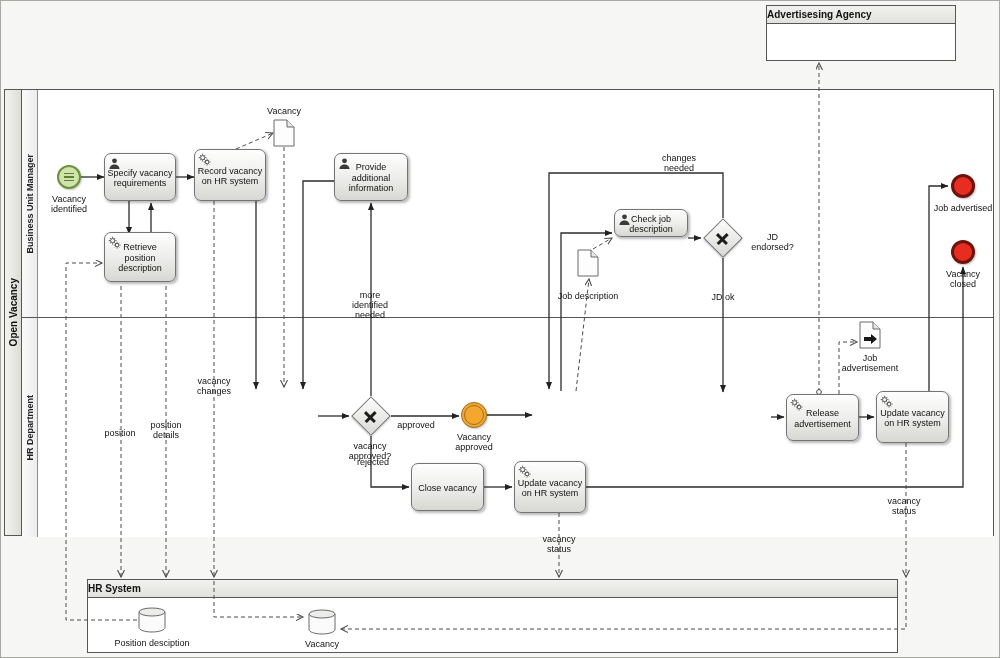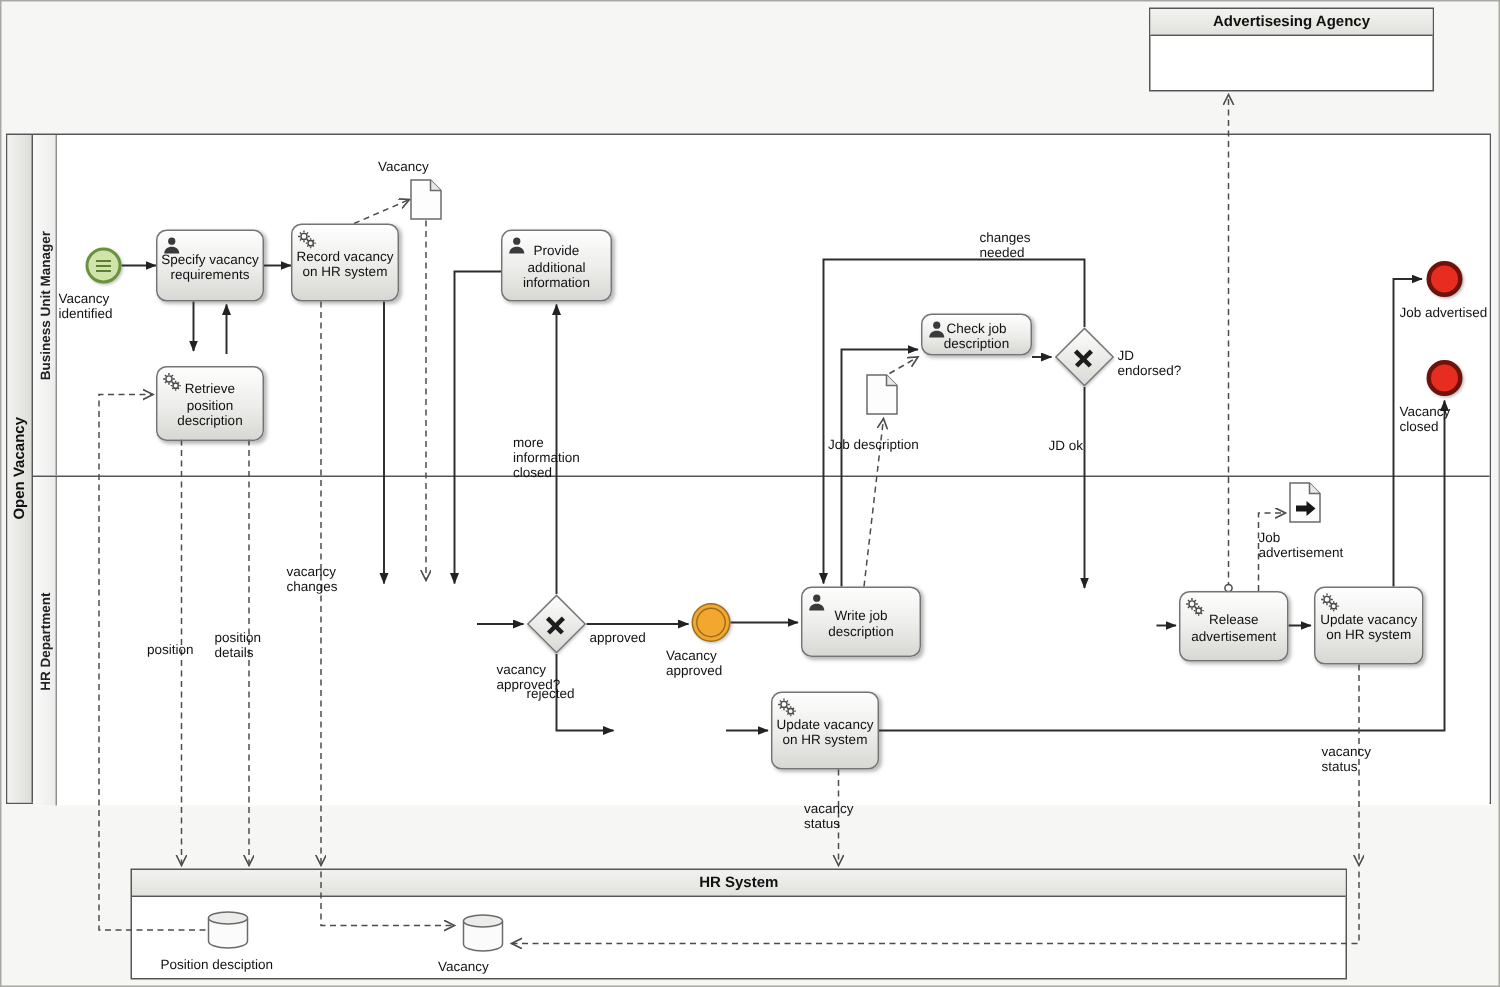--- a/index.html
+++ b/index.html
@@ -10,21 +10,21 @@
   
   .pool{position:absolute;background:#fff;border:1px solid #565656;z-index:0}
   .vtitle{position:absolute;left:0;top:0;bottom:0;width:17px;border-right:1px solid #565656;
           background:linear-gradient(to right,#f2f2f0,#dddDD8);display:flex;align-items:center;justify-content:center}
   .vtitle span{writing-mode:vertical-rl;transform:rotate(180deg);font-weight:bold;font-size:10px;white-space:nowrap;color:#111}
   .lane{position:absolute;left:17px;right:0;background:#fff}
   .lane.l2{border-top:1px solid #565656}
   .lane-band{position:absolute;left:0;top:0;bottom:0;width:16px;border-right:1px solid #8e8e8e;
              display:flex;align-items:center;justify-content:center;background:linear-gradient(to right,#fafafa,#ececea)}
   .lane-band span{writing-mode:vertical-rl;transform:rotate(180deg);font-size:9px;font-weight:bold;white-space:nowrap;color:#222}
-  .htitle{height:18px;line-height:17px;border-bottom:1px solid #565656;font-weight:bold;font-size:10px;text-align:center;
+  .htitle{height:18px;line-height:17px;border-bottom:1px solid #565656;font-weight:bold;font-size:10px;text-align:left;
           background:linear-gradient(#f2f2f0,#e1e1dd);color:#111}
 
   
   svg.wires{position:absolute;left:0;top:0;z-index:1}
   .seq{fill:none;stroke:#2c2c2c;stroke-width:1.3}
   .msg{fill:none;stroke:#4c4c4c;stroke-width:1;stroke-dasharray:4 3}
 
   
   .task{position:absolute;z-index:2;border:1px solid #747474;border-radius:7px;
         background:linear-gradient(to bottom,#fefefe 0%,#ececea 55%,#d7d7d3 100%);
@@ -42,21 +42,21 @@
   .event{position:absolute;z-index:2;border-radius:50%}
   .ev-start{width:24px;height:24px;border:2px solid #69923d;background:#cfe3ab;box-shadow:1px 1px 2px rgba(60,60,60,.3)}
   .start-lines{position:absolute;left:5px;top:6px;width:10px;height:9px;
                background:repeating-linear-gradient(to bottom,#5c7f34 0,#5c7f34 1.5px,transparent 1.5px,transparent 3.4px)}
   .ev-inter{width:26px;height:26px;border:1px solid #9c6f1e;background:#f3a72f;box-shadow:1px 1px 2px rgba(60,60,60,.3)}
   .ev-inter::after{content:"";position:absolute;inset:2px;border:1px solid #9c6f1e;border-radius:50%}
   .ev-end{width:24px;height:24px;background:#e62d20;border:3px solid #6d120c;box-shadow:1px 1px 2px rgba(60,60,60,.35)}
   .artifact{position:absolute;z-index:2}
 
   
-  .lbl{position:absolute;z-index:3;font-size:9px;line-height:10px;text-align:left;color:#131313}
+  .lbl{position:absolute;z-index:3;font-size:9px;line-height:10px;text-align:center;color:#131313}
 </style>
 </head>
 <body>
 
 <svg width="0" height="0" style="position:absolute">
   <defs>
     <symbol id="sym-user" viewBox="0 0 14 14">
       <circle cx="7" cy="4.1" r="2.6" fill="#3a3a3a"></circle>
       <path d="M1.6 13c0-3 2.4-4.9 5.4-4.9s5.4 1.9 5.4 4.9z" fill="#3a3a3a"></path>
     </symbol>
@@ -163,49 +163,46 @@
         <use href="#sym-user"></use>
       </svg>
     <span>Specify vacancy requirements</span>
   </div>
   <div class="task" style="left:193px;top:148px;width:72px;height:52px">
     <svg class="ticon">
         <use href="#sym-gears"></use>
       </svg>
     <span>Record vacancy on HR system</span>
   </div>
-  <div class="task" style="left:103px;top:243px;width:72px;height:50px">
+  <div class="task" style="left:103px;top:231px;width:72px;height:50px">
     <svg class="ticon">
         <use href="#sym-gears"></use>
       </svg>
     <span>Retrieve position description</span>
   </div>
   <div class="task" style="left:333px;top:152px;width:74px;height:48px">
     <svg class="ticon">
         <use href="#sym-user"></use>
       </svg>
     <span>Provide additional information</span>
   </div>
   <div class="task" style="left:613px;top:208px;width:74px;height:28px">
     <svg class="ticon">
         <use href="#sym-user"></use>
       </svg>
     <span>Check job description</span>
   </div>
+  <div class="task" style="left:410px;top:462px;width:73px;height:48px">
+    <span>Close vacancy</span>
+  </div>
   <div class="task" style="left:513px;top:460px;width:72px;height:52px">
     <svg class="ticon">
         <use href="#sym-gears"></use>
       </svg>
     <span>Update vacancy on HR system</span>
-  </div>
-  <div class="task" style="left:533px;top:390px;width:80px;height:47px">
-    <svg class="ticon">
-        <use href="#sym-user"></use>
-      </svg>
-    <span>Write job description</span>
   </div>
   <div class="task" style="left:785px;top:393px;width:73px;height:47px">
     <svg class="ticon">
         <use href="#sym-gears"></use>
       </svg>
     <span>Release advertisement</span>
   </div>
   <div class="task" style="left:875px;top:390px;width:73px;height:52px">
     <svg class="ticon">
         <use href="#sym-gears"></use>
@@ -257,21 +254,21 @@
     </svg>
   <div class="lbl" style="left:106px;top:637px;width:90px">Position desciption</div>
 
   <svg class="artifact" style="left:306px;top:608px" width="30" height="26">
       <use href="#sym-cyl"></use>
     </svg>
   <div class="lbl" style="left:291px;top:638px;width:60px">Vacancy</div>
 
   <div class="lbl" style="left:392px;top:419px;width:46px">approved</div>
   <div class="lbl" style="left:350px;top:456px;width:44px">rejected</div>
-  <div class="lbl" style="left:341px;top:289px;width:56px">more information closed</div>
+  <div class="lbl" style="left:341px;top:289px;width:56px">more identified needed</div>
   <div class="lbl" style="left:652px;top:152px;width:52px">changes needed</div>
   <div class="lbl" style="left:698px;top:291px;width:48px">JD ok</div>
   <div class="lbl" style="left:190px;top:375px;width:46px">vacancy changes</div>
   <div class="lbl" style="left:97px;top:427px;width:44px">position</div>
   <div class="lbl" style="left:142px;top:419px;width:46px">position details</div>
   <div class="lbl" style="left:535px;top:533px;width:46px">vacancy status</div>
   <div class="lbl" style="left:880px;top:495px;width:46px">vacancy status</div>
 
 </div>
 

